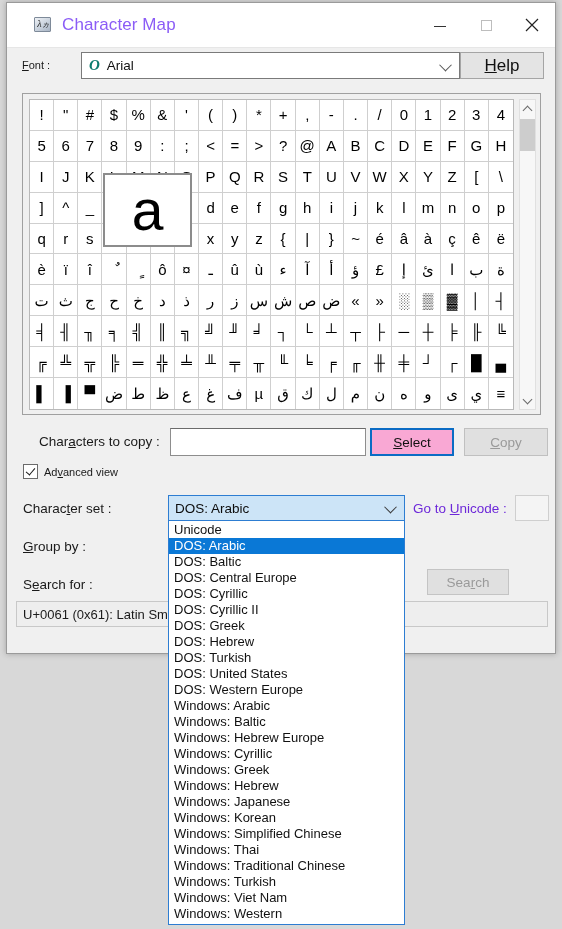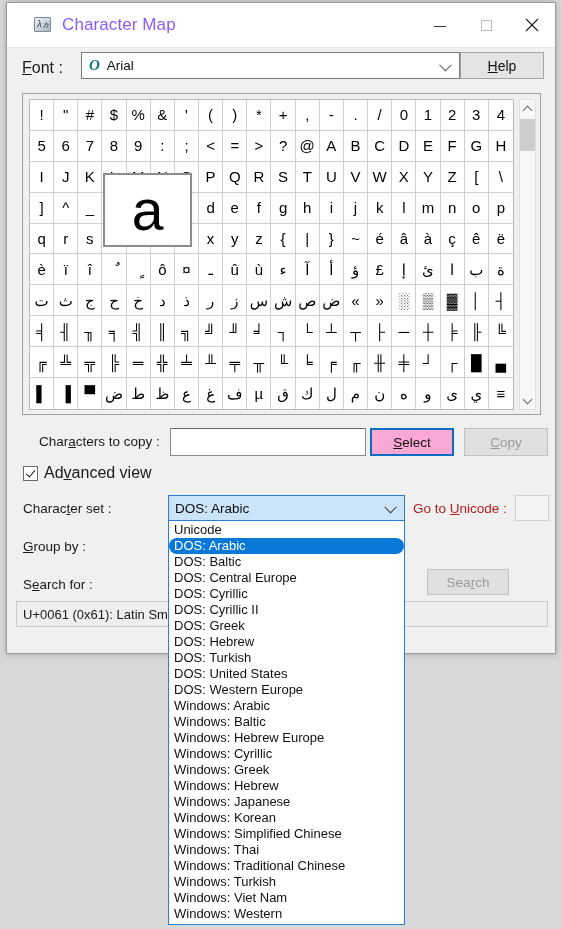--- a/index.html
+++ b/index.html
@@ -86,21 +86,21 @@
   }
   .win-btn.close svg { display: block; }
 
   
   .font-row {
     position: absolute;
     left: 0; top: 44px; right: 0;
     height: 40px;
   }
   .lbl {
-    font-size: 16px;
+    font-size: 11px;
     color: #1a1a1a;
     text-align: right;
   }
   .lbl u { text-decoration: underline; }
   .font-label {
     position: absolute; left: 15px; top: 12px;
   }
   .font-combo {
     position: absolute; left: 74px; top: 5px;
     width: 379px; height: 27px;
@@ -130,21 +130,21 @@
     border-bottom: 1.6px solid #555;
     transform: rotate(45deg);
   }
   .help-btn {
     position: absolute; right: 11px; top: 5px;
     width: 84px; height: 27px;
     background: #e4e4e4;
     border: 1px solid #a5a5a5;
     box-sizing: border-box;
     display: flex; align-items: center; justify-content: center;
-    font-size: 14px; color: #111; text-align: center;
+    font-size: 17px; color: #111; text-align: center;
   }
 
   
   .grid-wrap {
     position: absolute;
     left: 15px; top: 90px;
     width: 519px; height: 322px;
     background: #f0f0f0;
     border: 1px solid #a0a0a0;
     box-sizing: border-box;
@@ -279,21 +279,21 @@
     width: 237px; height: 26px;
     background: #cce4f7;
     border: 1px solid #2d7dd2;
     box-sizing: border-box;
     display: flex; align-items: center;
     z-index: 30;
   }
   .charset-combo .val { font-size: 13.5px; color: #0d0d0d; margin-left: 6px; }
   .charset-combo .chev { border-color: #3a3a3a; }
 
-  .goto-label { position: absolute; left: 406px; top: 498px; color: #b91c1c; font-size: 13.5px; }
+  .goto-label { position: absolute; left: 406px; top: 498px; color: #6d28d9; font-size: 13.5px; }
   .goto-box {
     position: absolute; left: 508px; top: 492px;
     width: 34px; height: 26px;
     background: #f4f4f4;
     border: 1px solid #cfcfcf;
     box-sizing: border-box;
   }
 
   .search-btn {
     position: absolute; left: 420px; top: 566px;
@@ -329,21 +329,20 @@
     z-index: 60;
     padding: 1px 0 2px 0;
   }
   .dd-item {
     height: 16px;
     line-height: 16px;
     font-size: 13px;
     color: #111;
     padding-left: 5px;
     white-space: nowrap;
-    border-radius: 8px;
   }
   .dd-item.selected {
     background: #0a78d6;
     color: #ffffff;
   }
 </style>
 </head>
 <body>
 
 <div id="root">

